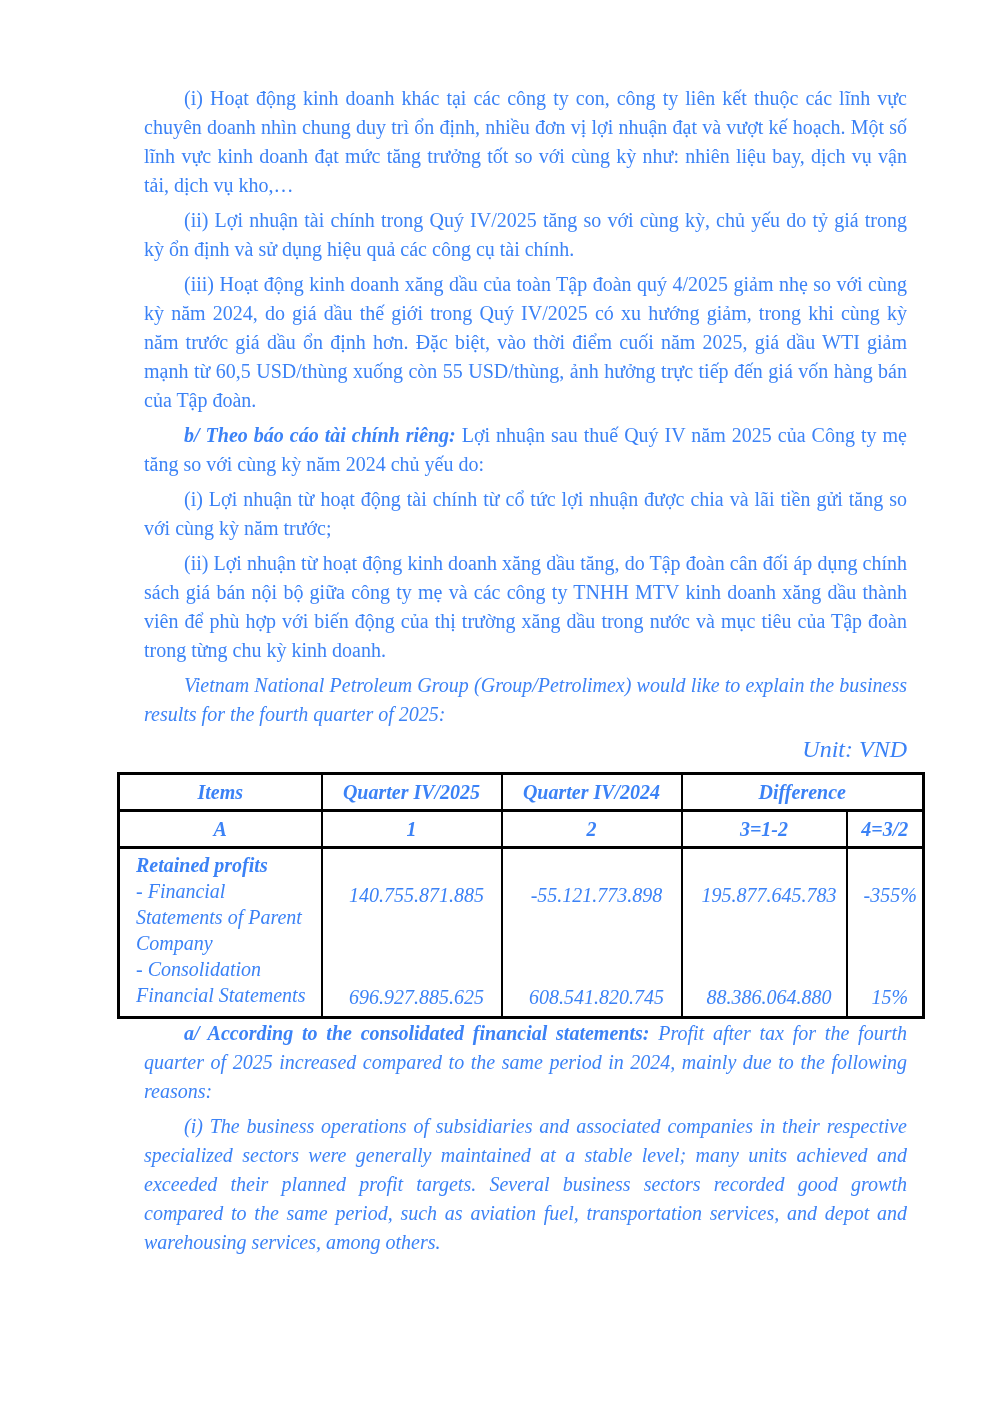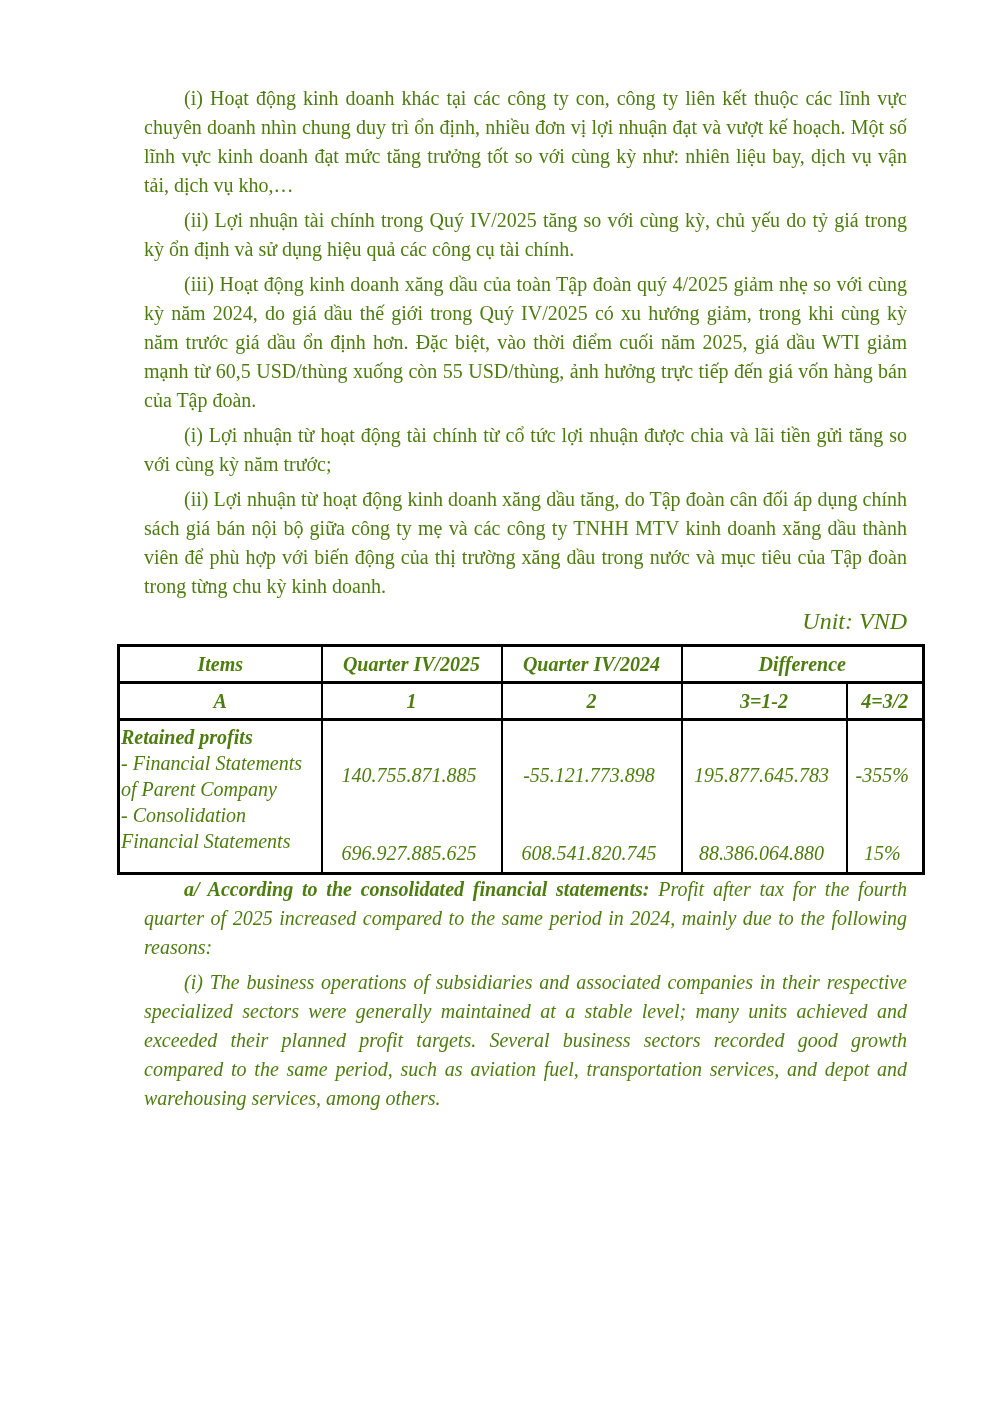--- a/index.html
+++ b/index.html
@@ -1,21 +1,21 @@
 <!DOCTYPE html>
 <html><head>
 <meta charset="utf-8">
 <style>
   html, body { margin: 0; padding: 0; background: #e8e8e8; }
   .page {
     position: relative;
     width: 992px;
     height: 1403px;
     background: #ffffff;
-    color: #4d7c0f;
+    color: #3b82f6;
     font-family: "Liberation Serif", "DejaVu Serif", serif;
     overflow: hidden;
     box-sizing: border-box;
     padding: 84px 85px 0 144px;
   }
   .content { width: 763px; }
   p.vi {
     margin: 0 0 6px 0;
     font-size: 20px;
     line-height: 29px;
@@ -57,48 +57,50 @@
   table.fin tr.hdr2 th { border-bottom-width: 3px; }
   table.fin th {
     font-weight: bold;
     text-align: center;
     padding: 3px 4px;
     height: 28px;
     vertical-align: middle;
   }
   table.fin td {
     vertical-align: top;
-    padding: 3px 6px 6px 1px;
+    padding: 3px 6px 6px 16px;
     line-height: 26px;
   }
   td.items-cell { text-align: left; padding-left: 8px; }
   .group-label { font-weight: bold; }
   td.num-cell { text-align: center; }
   td.pct-cell { text-align: center; }
-  .v1 { margin-top: 38px; }
-  .v2 { margin-top: 52px; }
+  .v1 { margin-top: 30px; }
+  .v2 { margin-top: 76px; }
   .after-table { margin-top: 24px; }
 </style>
 </head>
 <body>
 
 <div class="page">
   <div class="content">
 
     <p class="vi">(i) Hoạt động kinh doanh khác tại các công ty con, công ty liên kết thuộc các lĩnh vực chuyên doanh nhìn chung duy trì ổn định, nhiều đơn vị lợi nhuận đạt và vượt kế hoạch. Một số lĩnh vực kinh doanh đạt mức tăng trưởng tốt so với cùng kỳ như: nhiên liệu bay, dịch vụ vận tải, dịch vụ kho,…</p>
 
     <p class="vi">(ii) Lợi nhuận tài chính trong Quý IV/2025 tăng so với cùng kỳ, chủ yếu do tỷ giá trong kỳ ổn định và sử dụng hiệu quả các công cụ tài chính.</p>
 
     <p class="vi">(iii) Hoạt động kinh doanh xăng dầu của toàn Tập đoàn quý 4/2025 giảm nhẹ so với cùng kỳ năm 2024, do giá dầu thế giới trong Quý IV/2025 có xu hướng giảm, trong khi cùng kỳ năm trước giá dầu ổn định hơn. Đặc biệt, vào thời điểm cuối năm 2025, giá dầu WTI giảm mạnh từ 60,5 USD/thùng xuống còn 55 USD/thùng, ảnh hưởng trực tiếp đến giá vốn hàng bán của Tập đoàn.</p>
 
+    <p class="vi"><span class="lead-bold-italic">b/ Theo báo cáo tài chính riêng:</span><span> Lợi nhuận sau thuế Quý IV năm 2025 của Công ty mẹ tăng so với cùng kỳ năm 2024 chủ yếu do:</span></p>
 
     <p class="vi">(i) Lợi nhuận từ hoạt động tài chính từ cổ tức lợi nhuận được chia và lãi tiền gửi tăng so với cùng kỳ năm trước;</p>
 
     <p class="vi">(ii) Lợi nhuận từ hoạt động kinh doanh xăng dầu tăng, do Tập đoàn cân đối áp dụng chính sách giá bán nội bộ giữa công ty mẹ và các công ty TNHH MTV kinh doanh xăng dầu thành viên để phù hợp với biến động của thị trường xăng dầu trong nước và mục tiêu của Tập đoàn trong từng chu kỳ kinh doanh.</p>
 
+    <p class="en">Vietnam National Petroleum Group (Group/Petrolimex) would like to explain the business results for the fourth quarter of 2025:</p>
 
     <div class="unit-line">Unit: VND</div>
 
     <table class="fin">
       <colgroup>
         <col class="c1">
           <col class="c2">
           <col class="c3">
           <col class="c4">
           <col class="c5">

